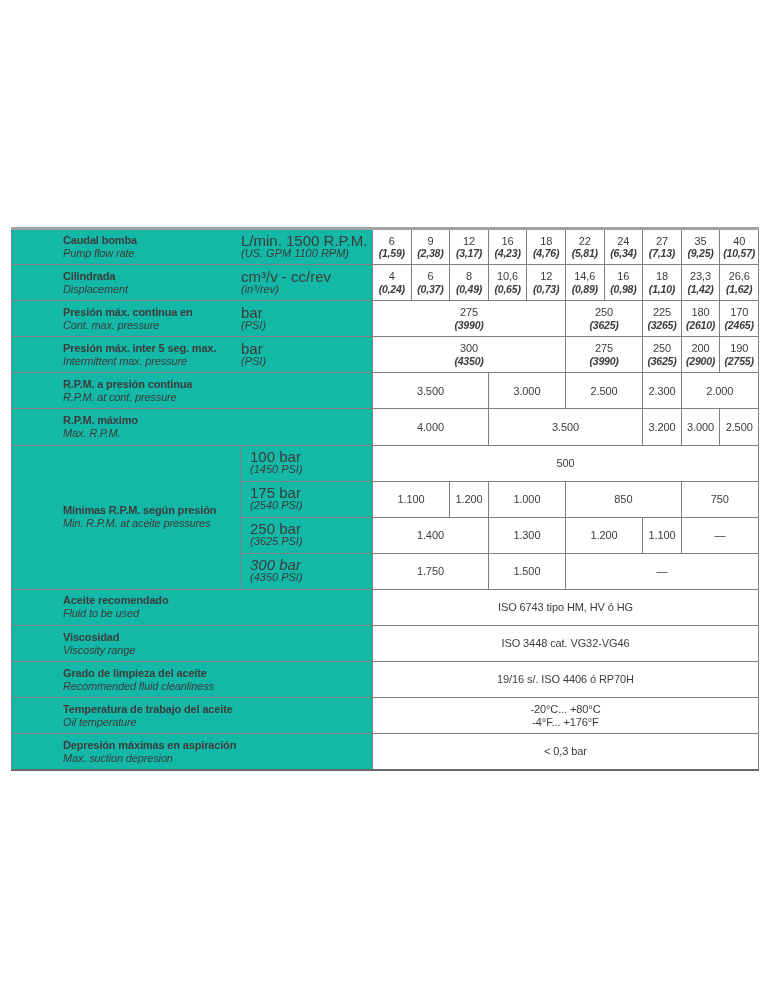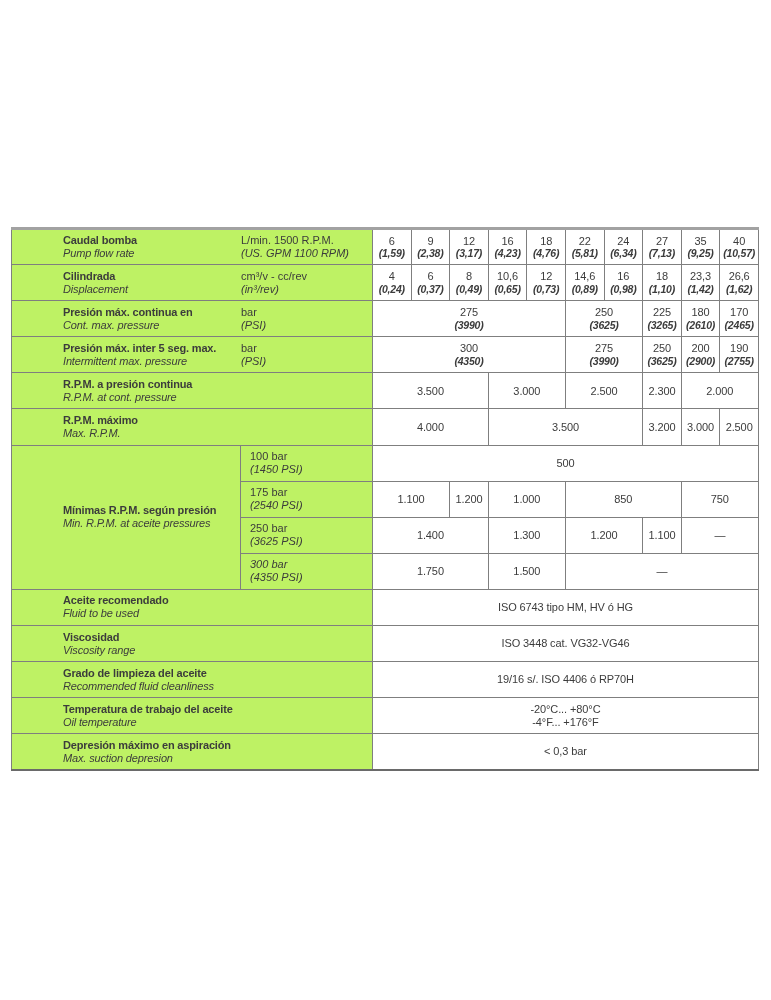--- a/index.html
+++ b/index.html
@@ -24,29 +24,29 @@
     border-right: 1px solid #858585;
   }
   table.spec td {
     border: 1px solid #7f7f7f;
     padding: 0;
     vertical-align: middle;
     color: #3c3c3c;
     overflow: hidden;
   }
   tr.spec-row { height: 36px; }
-  td.hd { background: #bef264; }
+  td.hd { background: #14b8a6; }
   .hflex { display: flex; align-items: center; width: 100%; }
   .hlabel { flex: 0 0 229px; box-sizing: border-box; padding-left: 51px; }
   .hunit  { flex: 1 1 auto; }
   .glabel { padding-left: 51px !important; }
   .ucell  { padding-left: 9px !important; }
   .l-es { font-weight: bold; font-size: 11px; line-height: 13px; letter-spacing: -0.15px; white-space: nowrap; }
   .l-en { font-weight: normal; font-style: italic; font-size: 11px; line-height: 13px; letter-spacing: -0.15px; white-space: nowrap; }
-  .u-es { font-size: 11px; line-height: 13px; white-space: nowrap; }
+  .u-es { font-size: 15px; line-height: 13px; white-space: nowrap; }
   .u-en { font-size: 11px; line-height: 13px; font-style: italic; white-space: nowrap; }
   .u-it { font-style: italic; }
   td.dc { text-align: center; background: #ffffff; }
   .d-t { font-size: 11px; line-height: 12.5px; letter-spacing: -0.1px; }
   .d-s { font-size: 10.5px; line-height: 12.5px; font-style: italic; letter-spacing: -0.2px; font-weight: bold; }
 </style>
 </head>
 <body>
 
 <div class="spec-wrap">
@@ -412,21 +412,21 @@
           </td>
           <td class="dc" colspan="10">
             <div class="d-t">-20°C... +80°C</div>
             <div class="d-t">-4°F... +176°F</div>
           </td>
         </tr>
         <tr class="spec-row">
           <td class="hd" colspan="2">
             <div class="hflex">
               <div class="hlabel">
-                <div class="l-es">Depresión máximo en aspiración</div>
+                <div class="l-es">Depresión máximas en aspiración</div>
                 <div class="l-en">Max. suction depresion</div>
               </div>
             </div>
           </td>
           <td class="dc" colspan="10">
             <div class="d-t">&lt; 0,3 bar</div>
           </td>
         </tr>
       </tbody>
   </table>

